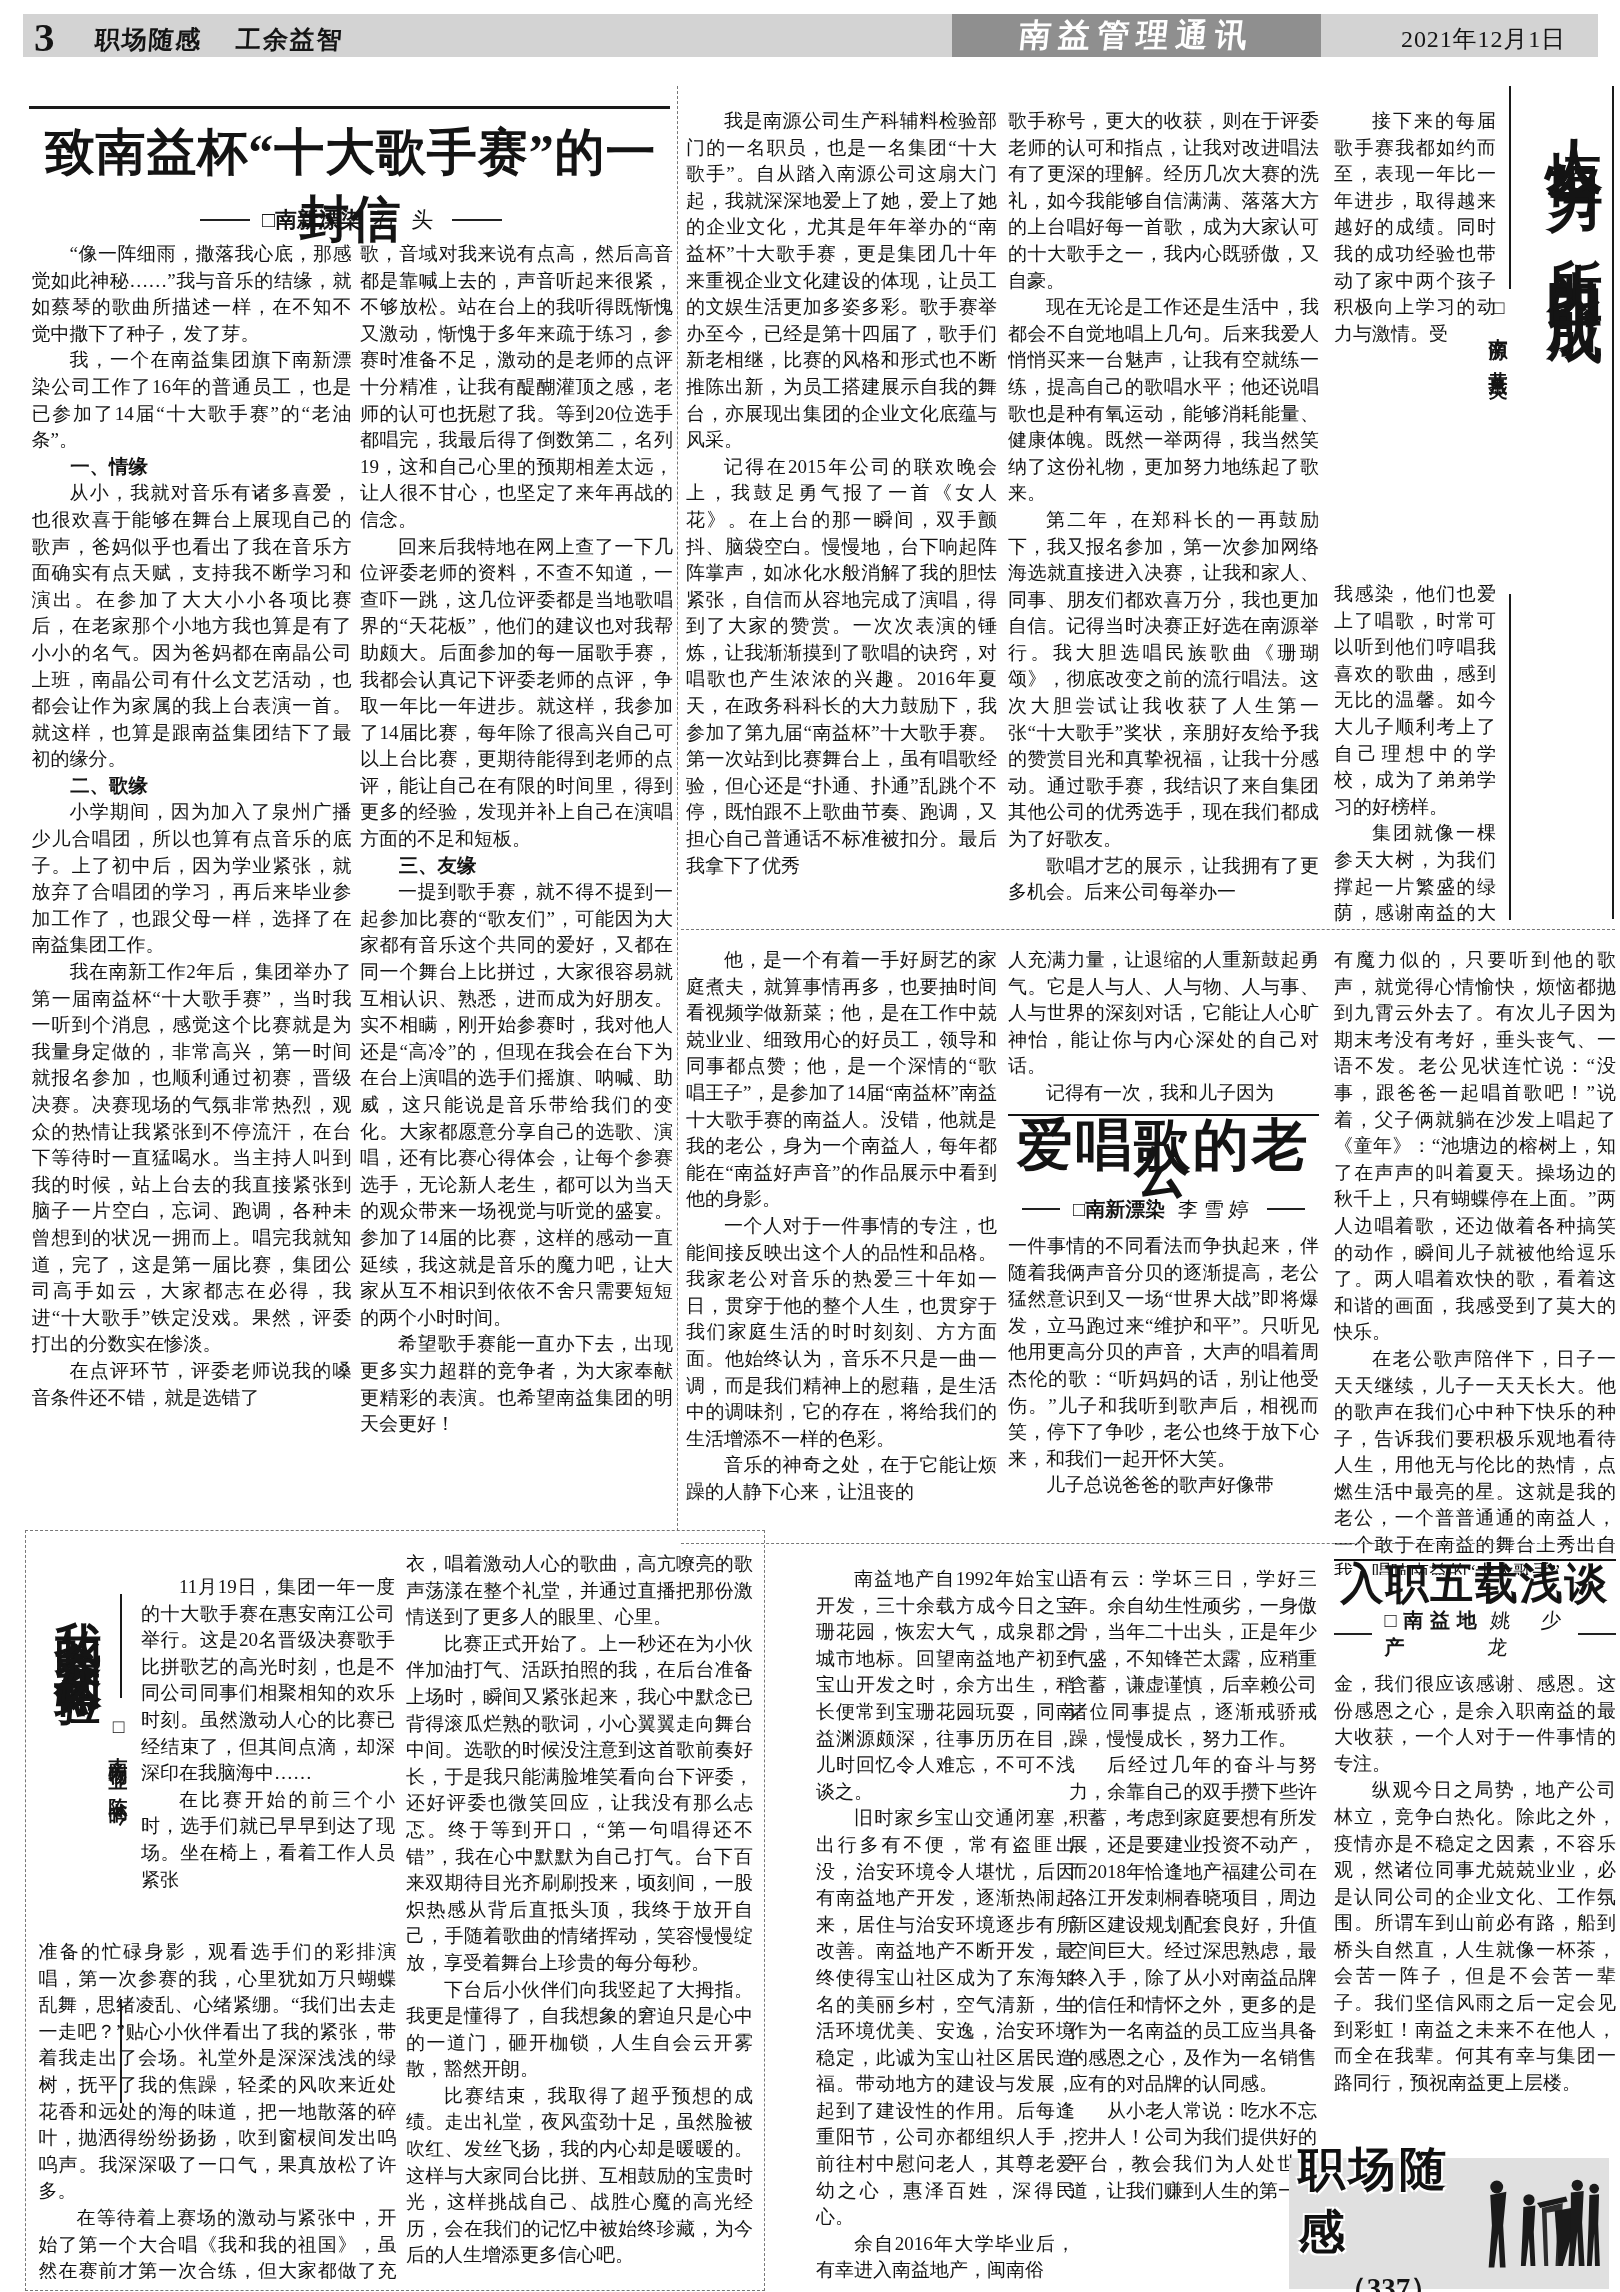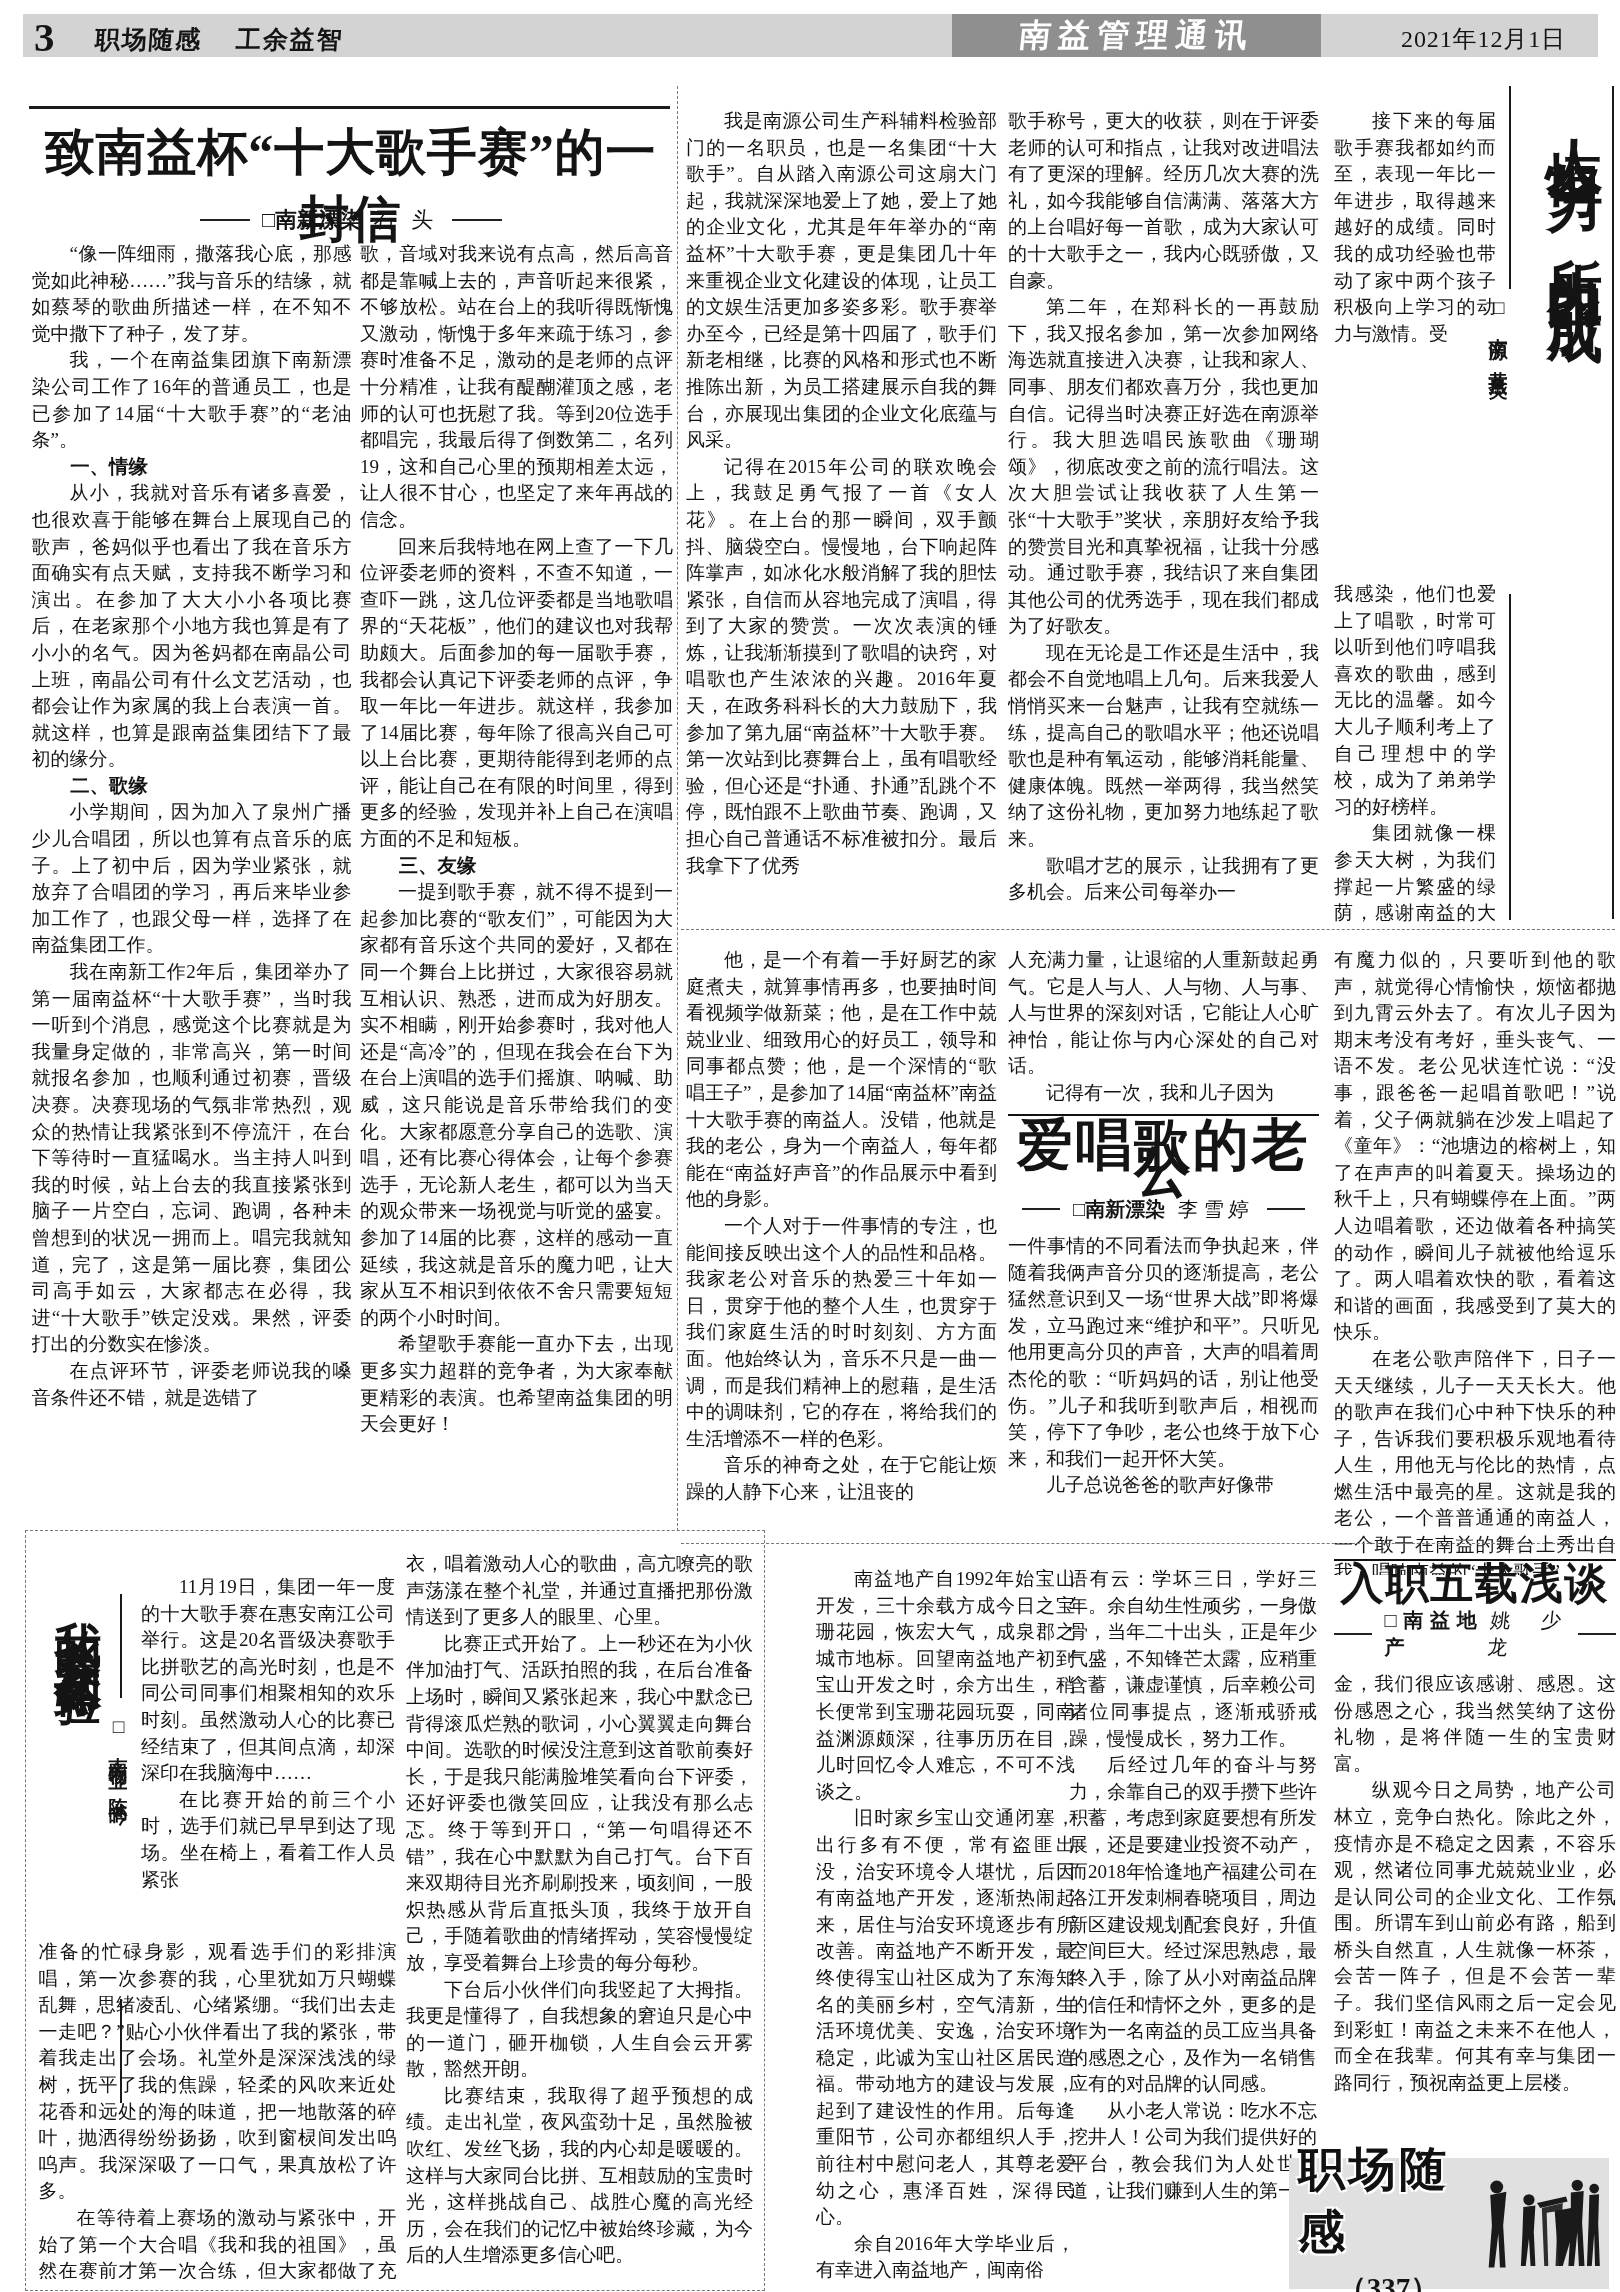--- a/index.html
+++ b/index.html
@@ -100,22 +100,22 @@
     </div>
 
   <div class="vdash" style="left:677px;top:86px;height:1445px;"></div>
 
   <div class="col" style="left:686px;top:108px;width:311px;height:821px;">
       <p>我是南源公司生产科辅料检验部门的一名职员，也是一名集团“十大歌手”。自从踏入南源公司这扇大门起，我就深深地爱上了她，爱上了她的企业文化，尤其是年年举办的“南益杯”十大歌手赛，更是集团几十年来重视企业文化建设的体现，让员工的文娱生活更加多姿多彩。歌手赛举办至今，已经是第十四届了，歌手们新老相继，比赛的风格和形式也不断推陈出新，为员工搭建展示自我的舞台，亦展现出集团的企业文化底蕴与风采。</p>
       <p>记得在2015年公司的联欢晚会上，我鼓足勇气报了一首《女人花》。在上台的那一瞬间，双手颤抖、脑袋空白。慢慢地，台下响起阵阵掌声，如冰化水般消解了我的胆怯紧张，自信而从容地完成了演唱，得到了大家的赞赏。一次次表演的锤炼，让我渐渐摸到了歌唱的诀窍，对唱歌也产生浓浓的兴趣。2016年夏天，在政务科科长的大力鼓励下，我参加了第九届“南益杯”十大歌手赛。第一次站到比赛舞台上，虽有唱歌经验，但心还是“扑通、扑通”乱跳个不停，既怕跟不上歌曲节奏、跑调，又担心自己普通话不标准被扣分。最后我拿下了优秀</p>
     </div>
   <div class="col" style="left:1008px;top:108px;width:311px;height:821px;">
       <p class="cont">歌手称号，更大的收获，则在于评委老师的认可和指点，让我对改进唱法有了更深的理解。经历几次大赛的洗礼，如今我能够自信满满、落落大方的上台唱好每一首歌，成为大家认可的十大歌手之一，我内心既骄傲，又自豪。</p>
+      <p>现在无论是工作还是生活中，我都会不自觉地唱上几句。后来我爱人悄悄买来一台魅声，让我有空就练一练，提高自己的歌唱水平；他还说唱歌也是种有氧运动，能够消耗能量、健康体魄。既然一举两得，我当然笑纳了这份礼物，更加努力地练起了歌来。</p>
       <p>第二年，在郑科长的一再鼓励下，我又报名参加，第一次参加网络海选就直接进入决赛，让我和家人、同事、朋友们都欢喜万分，我也更加自信。记得当时决赛正好选在南源举行。我大胆选唱民族歌曲《珊瑚颂》，彻底改变之前的流行唱法。这次大胆尝试让我收获了人生第一张“十大歌手”奖状，亲朋好友给予我的赞赏目光和真挚祝福，让我十分感动。通过歌手赛，我结识了来自集团其他公司的优秀选手，现在我们都成为了好歌友。</p>
-      <p>现在无论是工作还是生活中，我都会不自觉地唱上几句。后来我爱人悄悄买来一台魅声，让我有空就练一练，提高自己的歌唱水平；他还说唱歌也是种有氧运动，能够消耗能量、健康体魄。既然一举两得，我当然笑纳了这份礼物，更加努力地练起了歌来。</p>
       <p>歌唱才艺的展示，让我拥有了更多机会。后来公司每举办一</p>
     </div>
   <div class="col" style="left:1334px;top:108px;width:162px;height:821px;">
       <p>接下来的每届歌手赛我都如约而至，表现一年比一年进步，取得越来越好的成绩。同时我的成功经验也带动了家中两个孩子积极向上学习的动力与激情。受</p>
     </div>
   <div class="v-rule" style="left:1509px;top:86px;height:203px;"></div>
   <div class="v-byline" style="left:1485px;top:297px;height:288px;">□南源　黄燕英</div>
   <div class="v-rule" style="left:1509px;top:594px;height:326px;"></div>
   <div class="v-rule" style="left:1612px;top:86px;height:833px;"></div>
   <div class="v-title-right">人恒努力　所为即所成</div>
@@ -194,21 +194,21 @@
   <div class="col" style="left:1334px;top:1555px;width:282px;height:594px;">
     <div class="inline-rule" style="margin-top:3.6px;"></div>
     <h3 class="inline-head head-lg">入职五载浅谈</h3>
     <div class="byline-row inline-byline">
       <span class="dash"></span>
       <span class="byline-org">□南益地产</span>
       <span class="byline-author">姚少龙</span>
       <span class="dash"></span>
     </div>
     <div>
-        <p class="cont">金，我们很应该感谢、感恩。这份感恩之心，我当然笑纳了这份礼物，是将伴随一生的宝贵财富。</p>
+        <p class="cont">金，我们很应该感谢、感恩。这份感恩之心，是余入职南益的最大收获，一个人对于一件事情的专注。</p>
         <p>纵观今日之局势，地产公司林立，竞争白热化。除此之外，疫情亦是不稳定之因素，不容乐观，然诸位同事尤兢兢业业，必是认同公司的企业文化、工作氛围。所谓车到山前必有路，船到桥头自然直，人生就像一杯茶，会苦一阵子，但是不会苦一辈子。我们坚信风雨之后一定会见到彩虹！南益之未来不在他人，而全在我辈。何其有幸与集团一路同行，预祝南益更上层楼。</p>
       </div>
   </div>
 
   <div class="corner-box">
     <div>
       <div class="corner-title">职场随感</div>
       <div class="corner-issue">（337）</div>
     </div>
     <svg width="135" height="108" viewBox="0 0 150 120">

